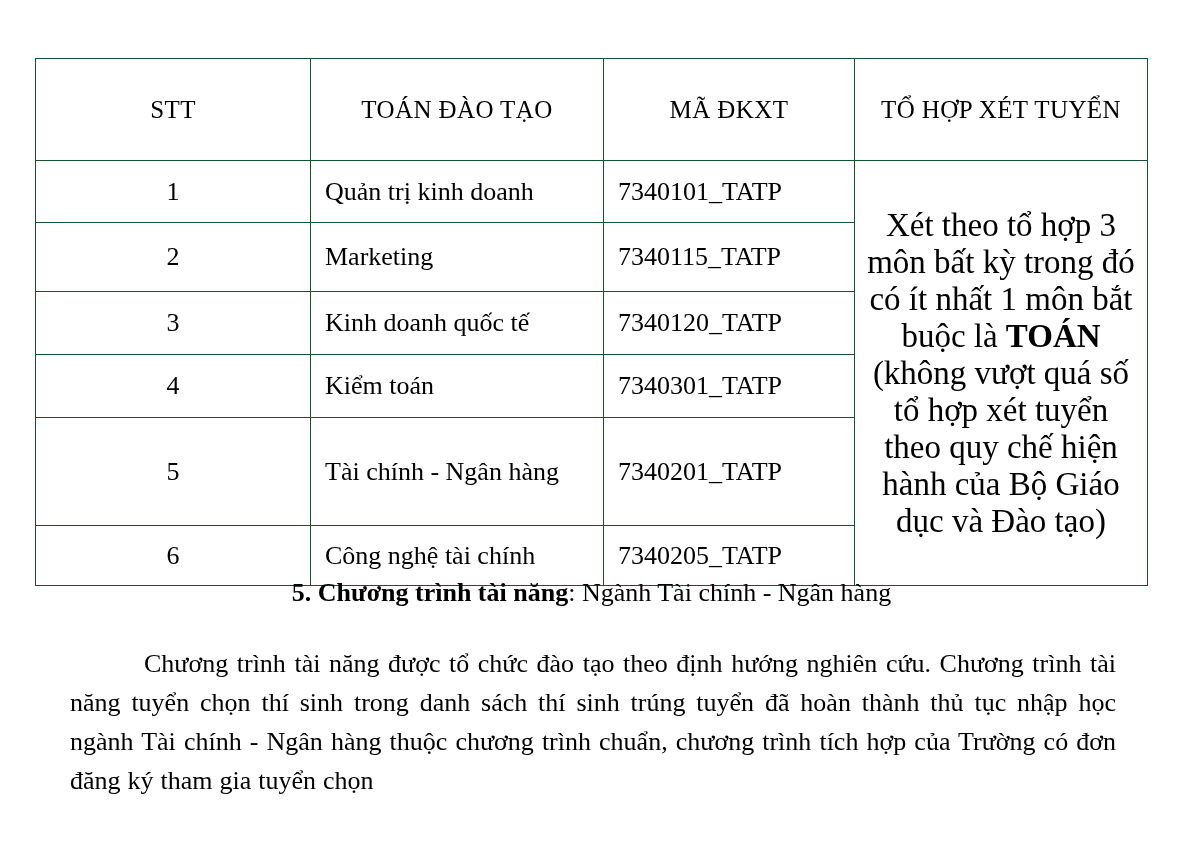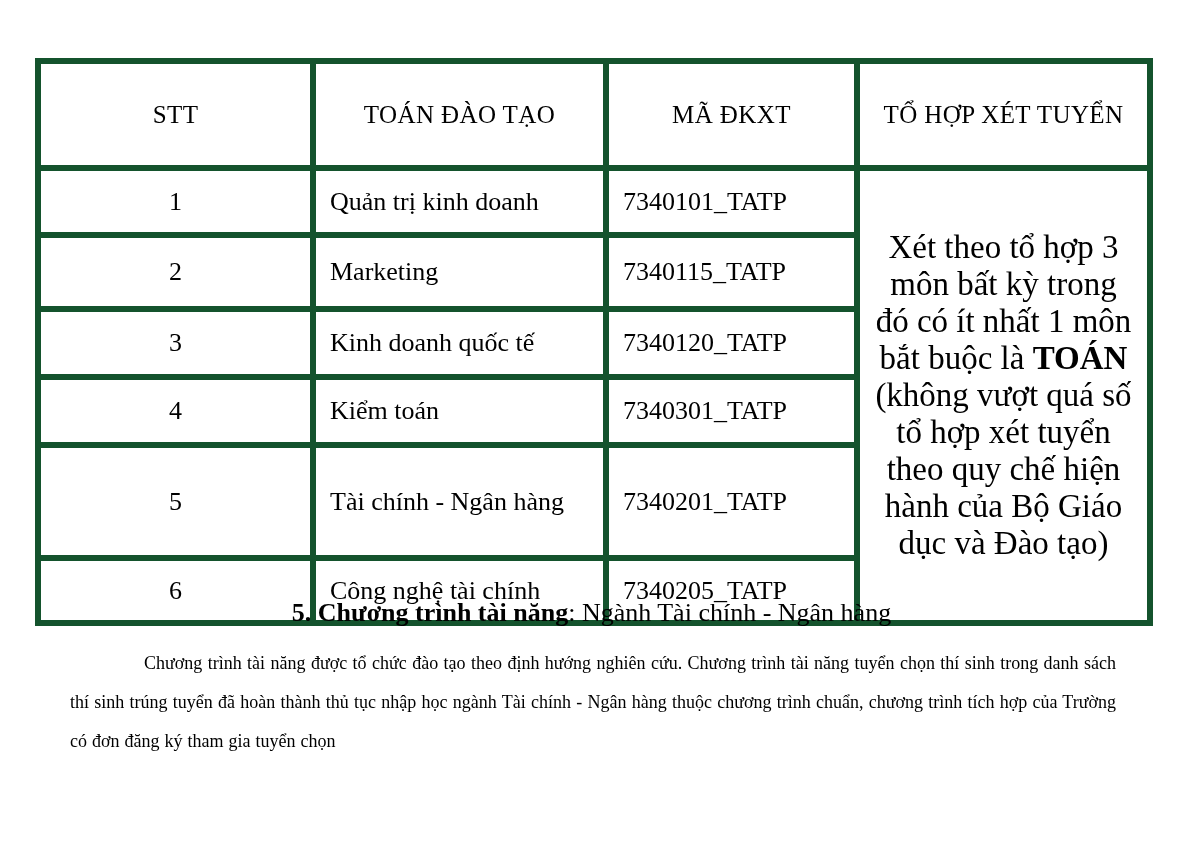--- a/index.html
+++ b/index.html
@@ -41,21 +41,21 @@
   .admissions-table {
     position: absolute;
     left: 35px;
     top: 58px;
     width: 1112px;
     border-collapse: collapse;
     table-layout: fixed;
   }
   .admissions-table td,
   .admissions-table th {
-    border: 6px solid #14532d;
+    border: 1px solid #14532d;
     padding: 0;
     vertical-align: middle;
     font-weight: normal;
   }
 
   .col-stt    { width: 275px; }
   .col-nganh  { width: 293px; }
   .col-ma     { width: 251px; }
   .col-tohop  { width: 293px; }
 
@@ -102,38 +102,38 @@
   tr.row-h61 td { height: 61px; }
   tr.row-h68 td { height: 68px; }
   tr.row-h62 td { height: 62px; }
   tr.row-h107 td { height: 107px; }
   tr.row-h59 td { height: 59px; }
 
   
   .section-heading-5 {
     position: absolute;
     left: 0;
-    top: 597px;
+    top: 577px;
     width: 1183px;
     text-align: center;
     font-size: 26px;
     line-height: 32px;
     white-space: nowrap;
   }
   .section-heading-5 .bold {
     font-weight: bold;
   }
 
   
   .body-paragraph {
     position: absolute;
     left: 70px;
     top: 644px;
     width: 1046px;
-    font-size: 18px;
+    font-size: 26px;
     line-height: 39px;
     text-align: justify;
     text-indent: 74px;
     text-justify: inter-word;
     word-spacing: 0.5px;
   }
   
   .body-paragraph .last-line {
     display: block;
     text-indent: 0;

